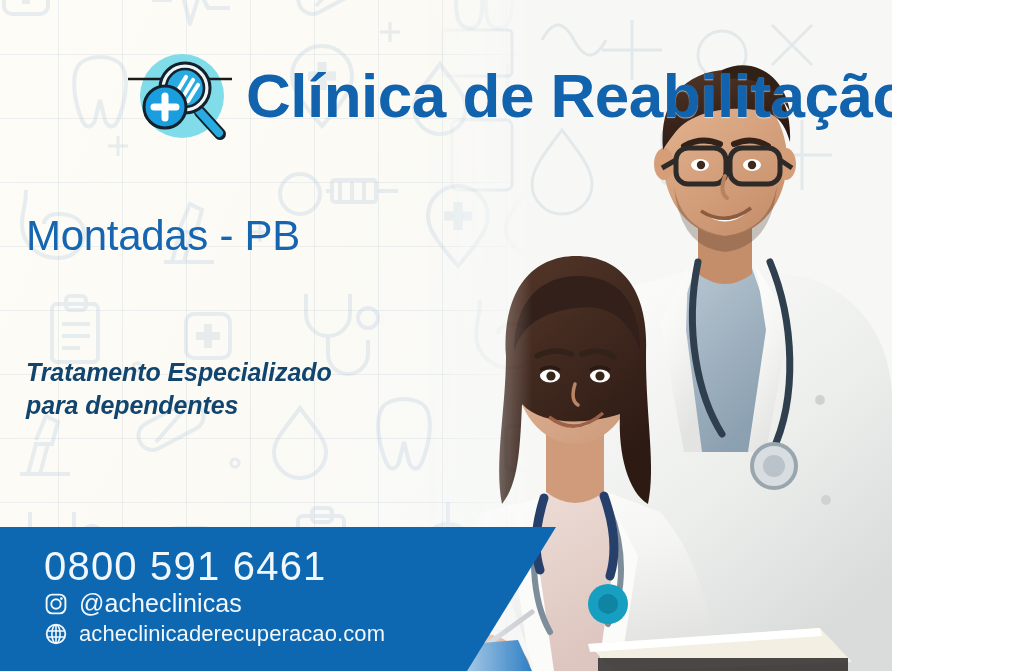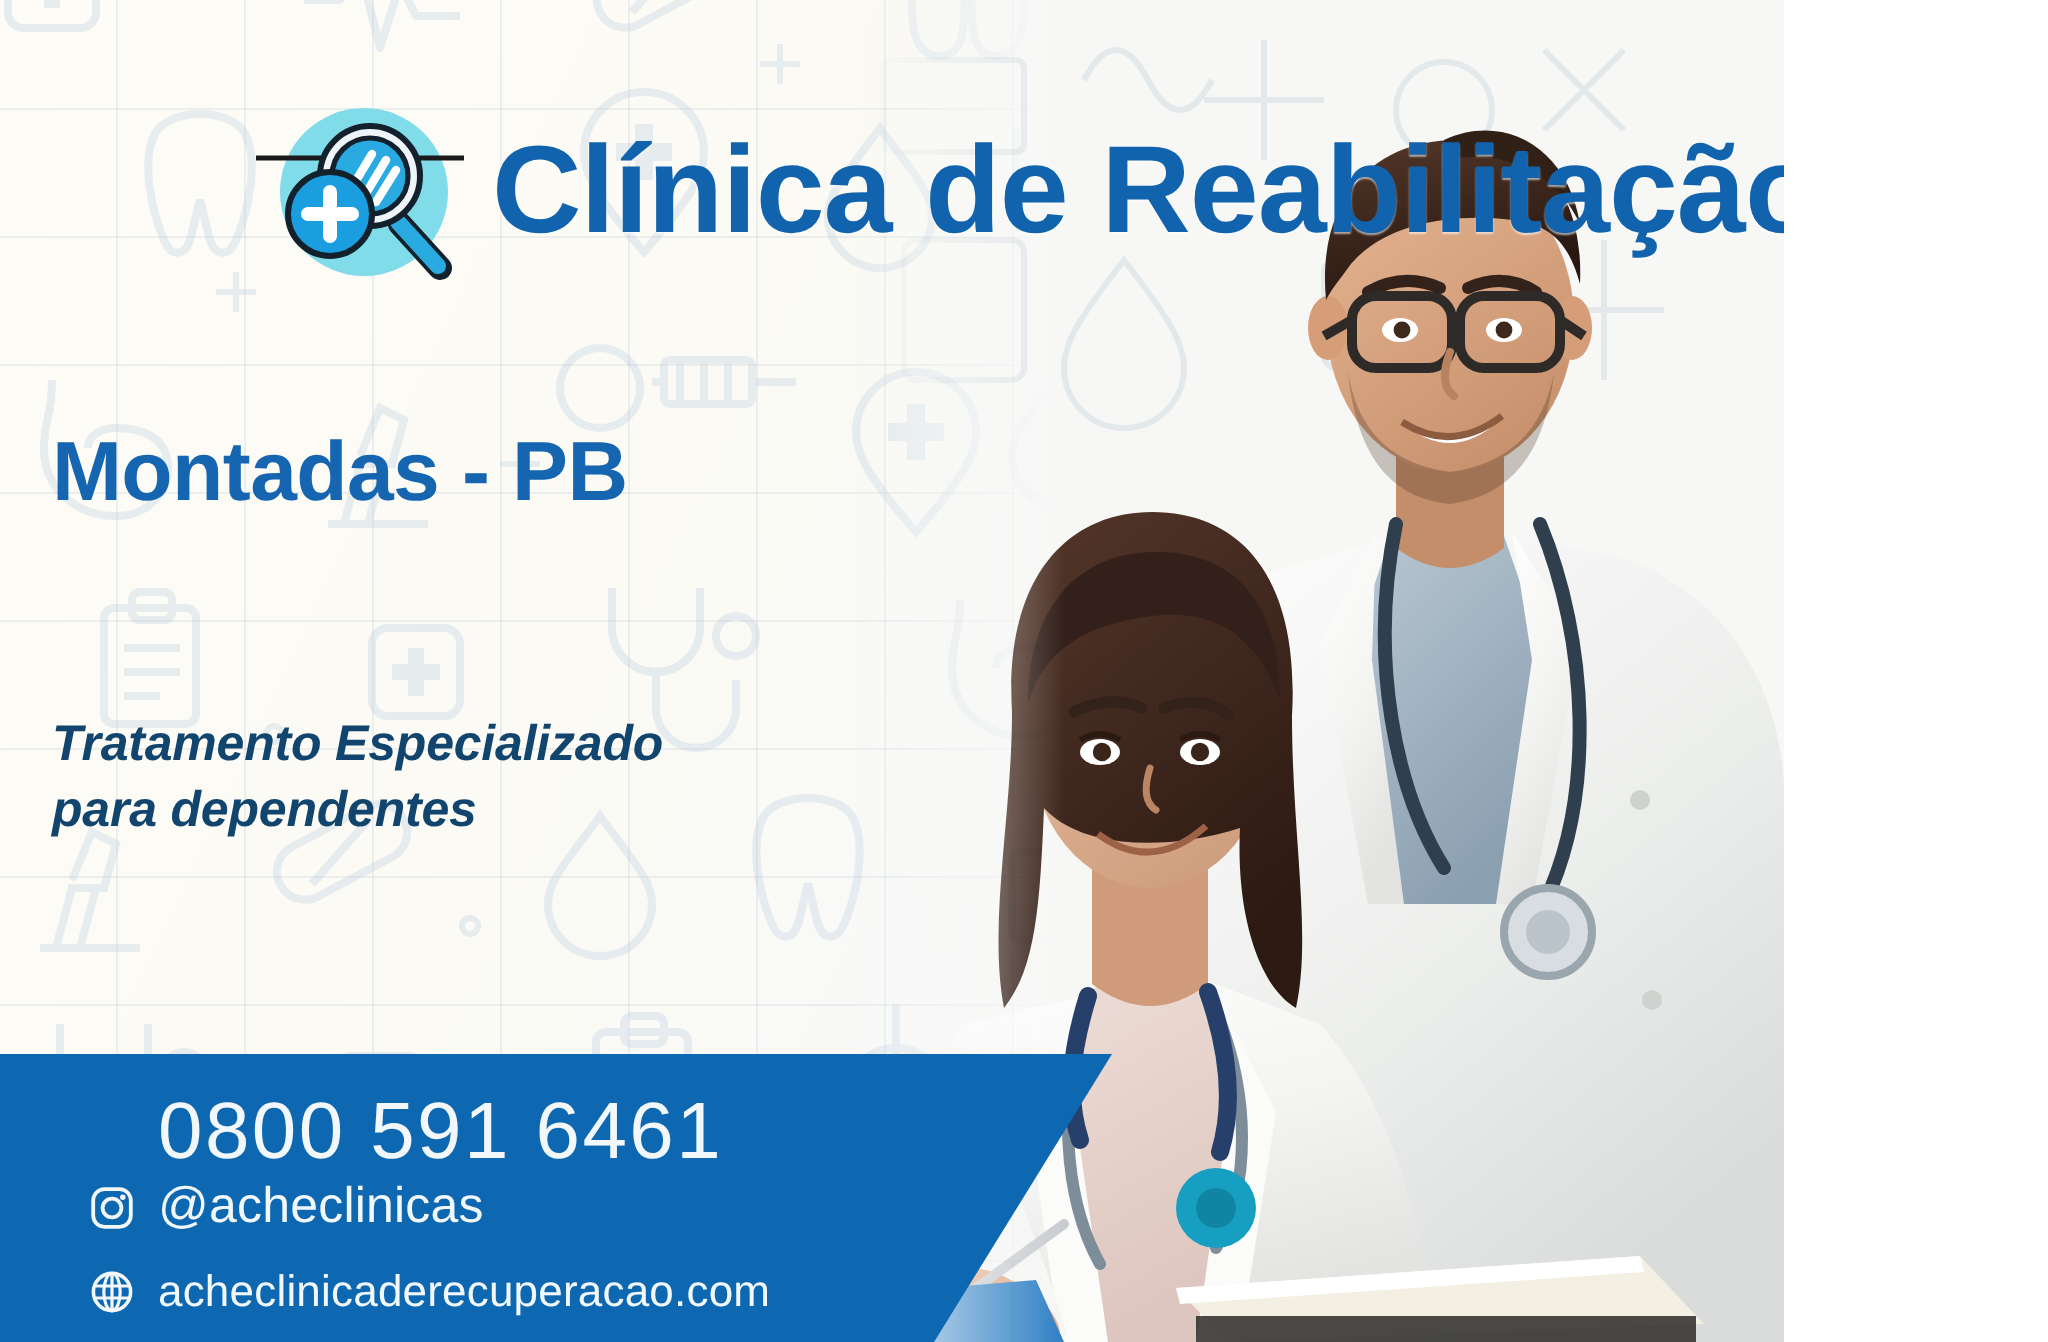--- a/index.html
+++ b/index.html
@@ -77,21 +77,21 @@
     line-height: 1;
     text-shadow: 0 1px 1px rgba(255,255,255,0.6);
   }
 
   
   .city-line {
     position: absolute;
     left: 26px;
     top: 212px;
     font-size: 42px;
-    font-weight: 700;
+    font-weight: 400;
     color: #1565b0;
     letter-spacing: -0.3px;
     white-space: nowrap;
     z-index: 5;
   }
 
   
   .description {
     position: absolute;
     left: 26px;
@@ -124,29 +124,28 @@
     left: 44px;
     top: 16px;
   }
   .phone {
     font-size: 40px;
     font-weight: 400;
     color: #f2f7fb;
     letter-spacing: 1.2px;
     line-height: 1.15;
     white-space: nowrap;
-    margin-left: 35px;
   }
   .contact-row {
     display: flex;
     align-items: center;
     gap: 11px;
     margin-top: 0;
   }
-  .contact-row.web { margin-top: 15px; }
+  .contact-row.web { margin-top: 3px; }
   .contact-icon { width: 24px; height: 24px; flex: 0 0 auto; }
   .contact-icon svg { display: block; width: 100%; height: 100%; }
   .contact-text {
     font-size: 25px;
     font-weight: 400;
     color: #f2f7fb;
     letter-spacing: 0.1px;
     white-space: nowrap;
   }
   .contact-row.web .contact-text { font-size: 22px; }

